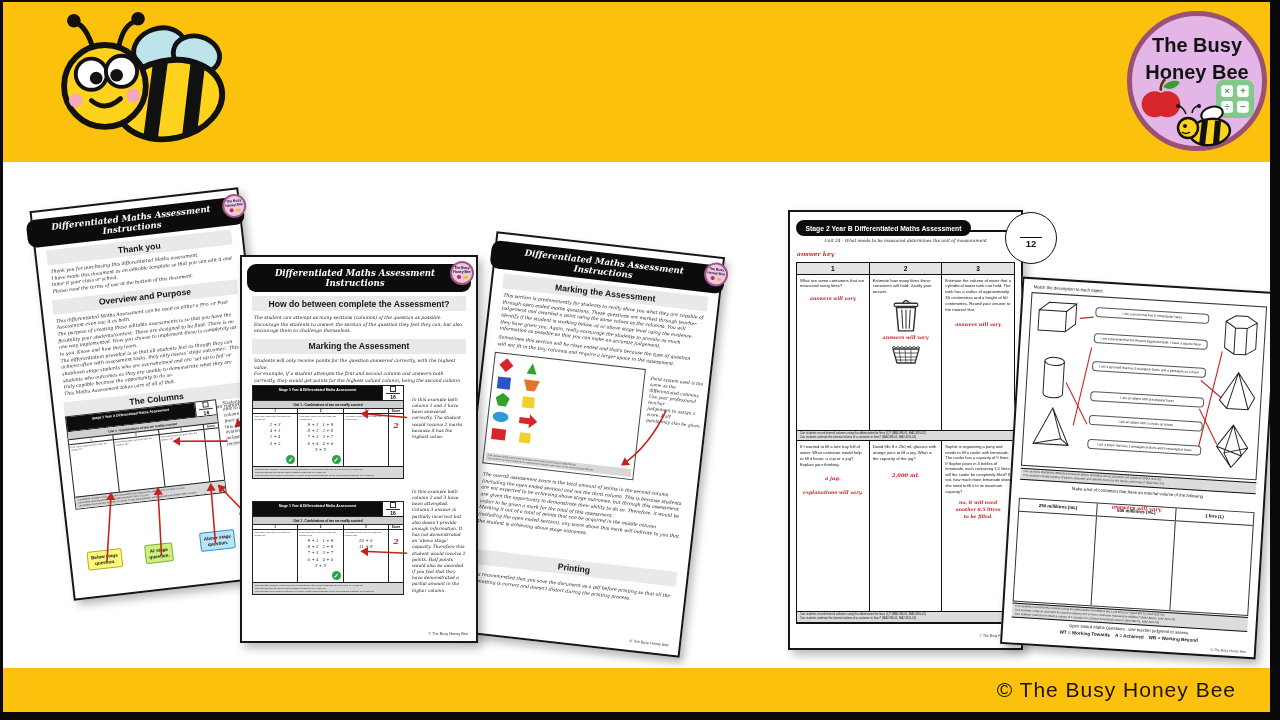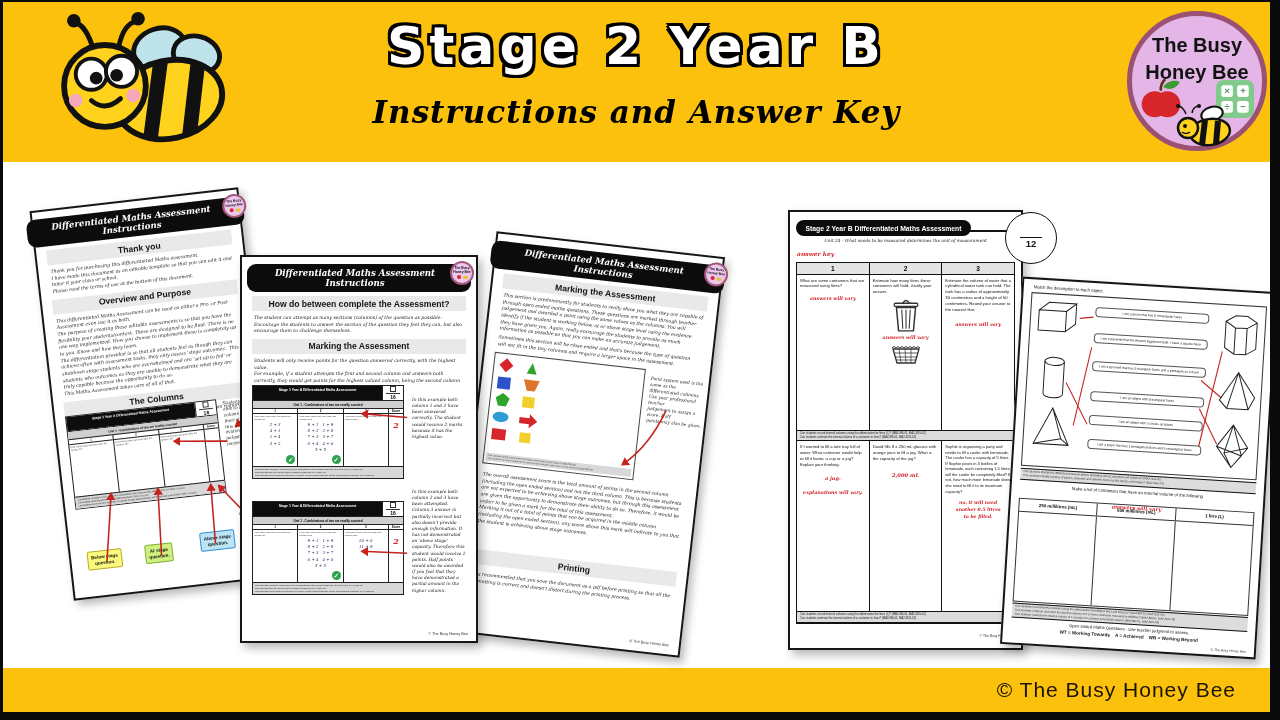--- a/index.html
+++ b/index.html
@@ -144,22 +144,20 @@
       <circle cx="64" cy="78" r="42" fill="#FFD21E" stroke="#111" stroke-width="6"></circle>
       <circle cx="50" cy="66" r="16" fill="#fff" stroke="#111" stroke-width="4"></circle>
       <circle cx="81" cy="63" r="16" fill="#fff" stroke="#111" stroke-width="4"></circle>
       <circle cx="55" cy="70" r="6.5" fill="#111"></circle>
       <circle cx="76" cy="67" r="6.5" fill="#111"></circle>
       <circle cx="34" cy="93" r="7" fill="#F5A8BC"></circle>
       <circle cx="93" cy="88" r="7" fill="#F5A8BC"></circle>
       <path d="M50,93 Q64,105 80,91" fill="none" stroke="#111" stroke-width="5" stroke-linecap="round"></path>
     </svg>
 
-    <div class="main-title">Stage 2 Year B</div>
-    <div class="main-subtitle">Instructions and Answer Key</div>
 
     <div class="logo-circle">
       <div class="logo-text">
         <div>The Busy</div>
         <div>Honey Bee</div>
       </div>
       <svg style="position:absolute;left:8px;top:60px;" width="42" height="46" viewBox="0 0 40 44">
         <circle cx="14" cy="27" r="12.5" fill="#D6252B"></circle>
         <circle cx="26" cy="27" r="12.5" fill="#D6252B"></circle>
         <path d="M20,14 C19,9 21,6 24,3" stroke="#5a3014" stroke-width="2.5" fill="none"></path>

